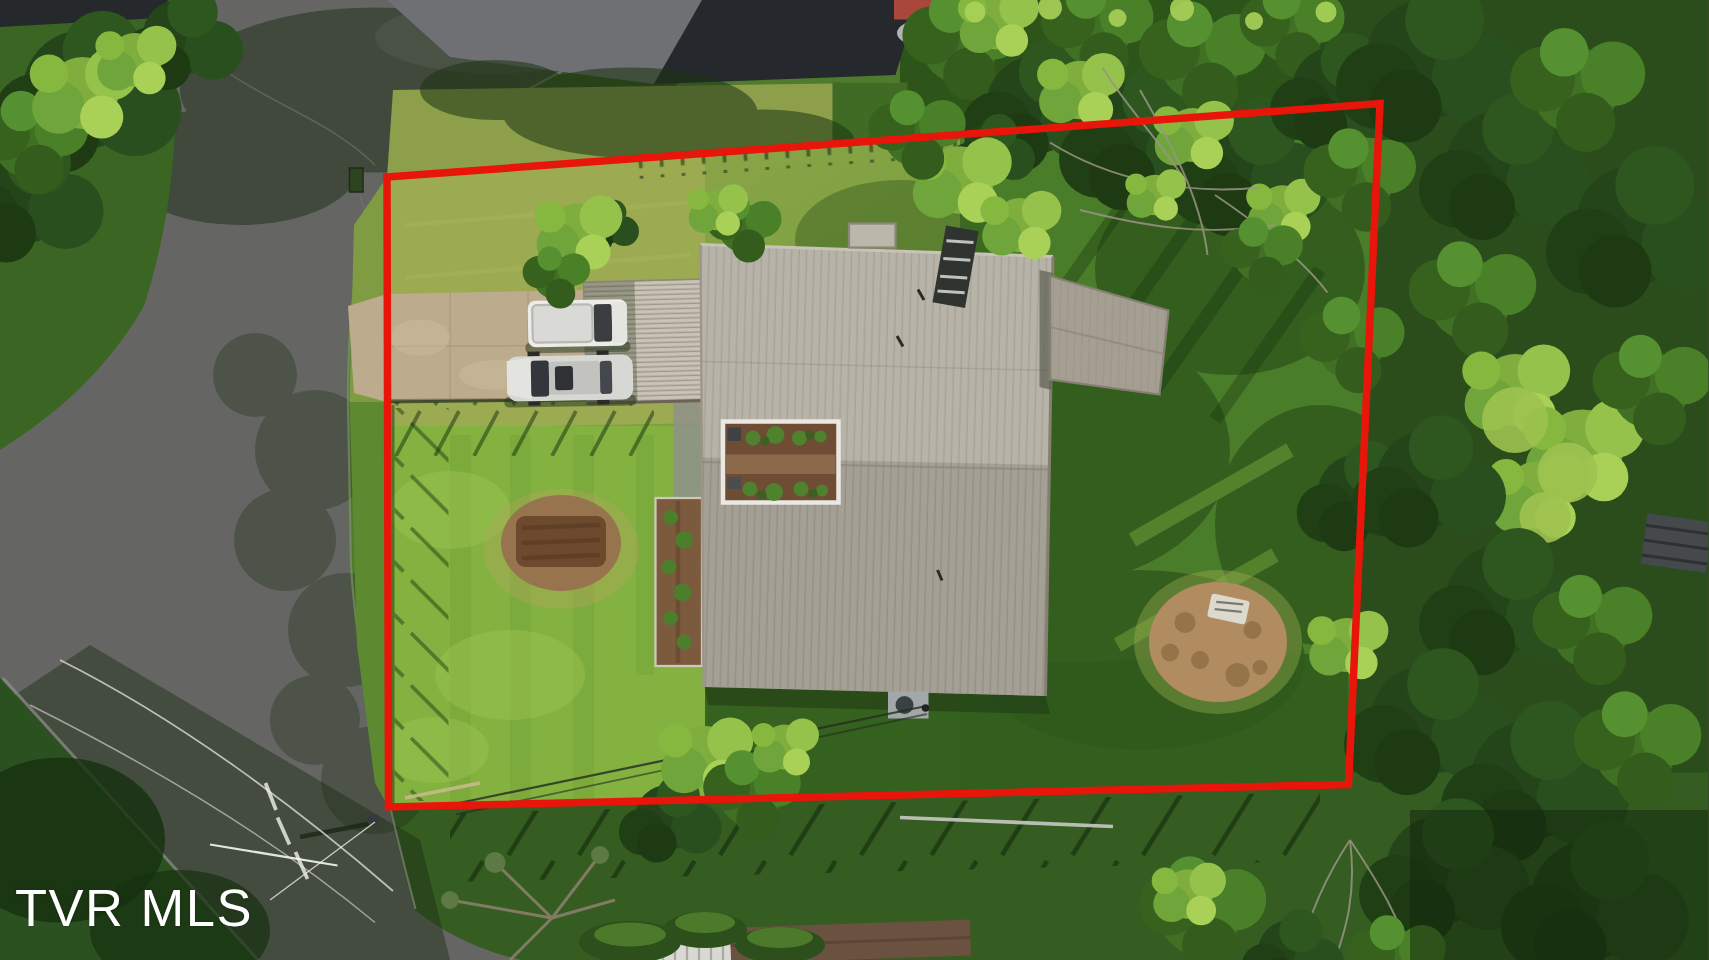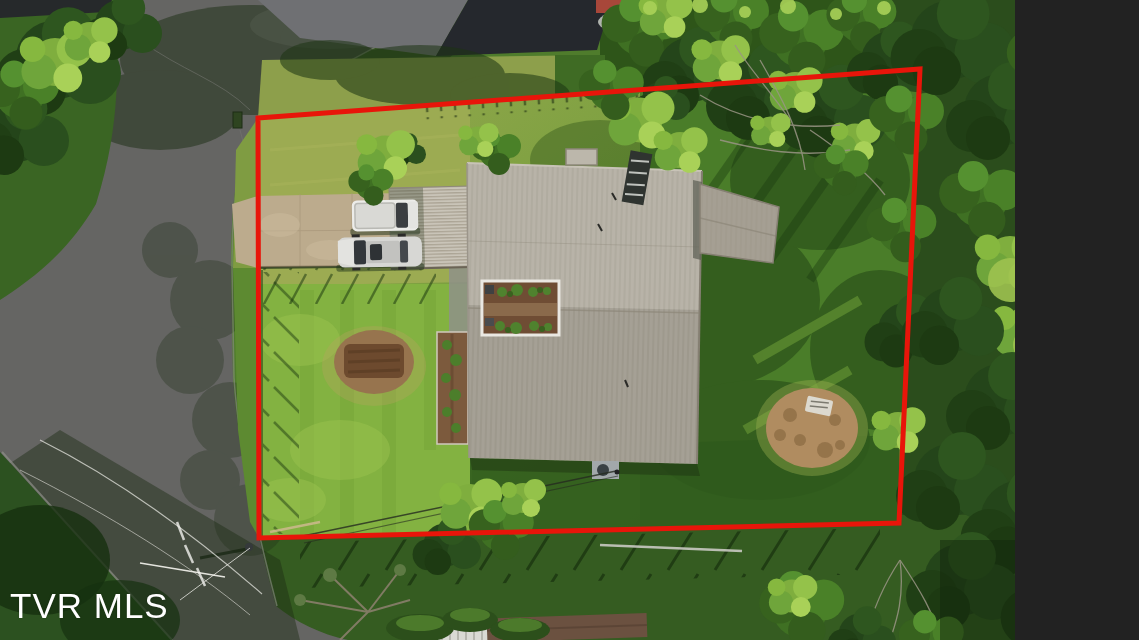--- a/index.html
+++ b/index.html
@@ -1,16 +1,16 @@
 <!DOCTYPE html>
 <html><head>
 <meta charset="utf-8">
 <style>
   html,body{margin:0;padding:0;background:#222;}
-  .stage{position:relative;width:1015px;height:640px;overflow:hidden;background:#4f7c2c;font-family:"Liberation Sans",sans-serif;}
+  .stage{position:relative;width:1139px;height:640px;overflow:hidden;background:#4f7c2c;font-family:"Liberation Sans",sans-serif;}
   .stage svg{position:absolute;left:0;top:0;}
   .watermark{position:absolute;left:10px;top:586px;color:#ffffff;font-size:35px;font-weight:500;letter-spacing:1px;text-shadow:0 0 2px rgba(0,0,0,.25);}
 </style>
 </head>
 <body>
 
 <div class="stage">
 <svg width="1139" height="640" viewBox="0 0 1139 640">
   <defs>
     <linearGradient id="lawnGrad" x1="0" y1="0" x2="1" y2="1">

